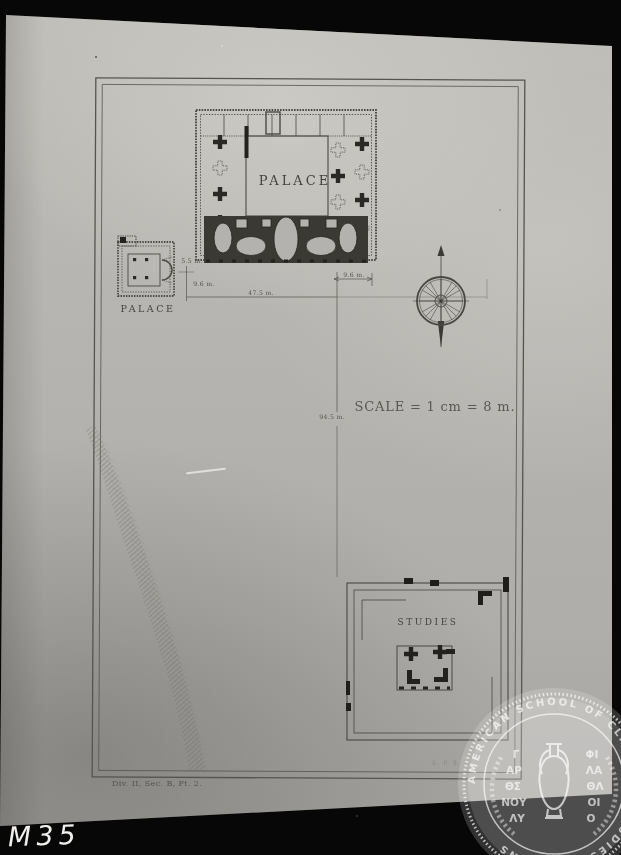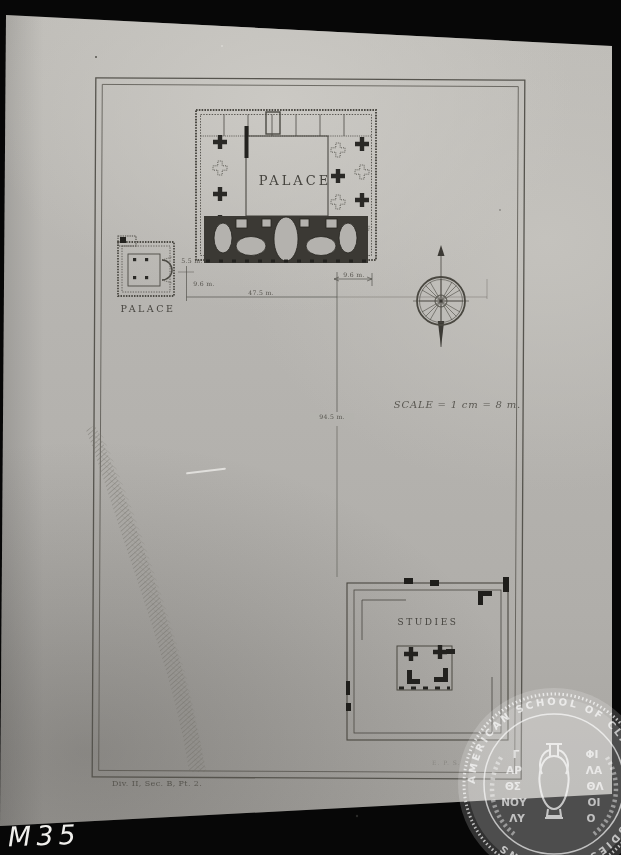--- a/index.html
+++ b/index.html
@@ -13,22 +13,22 @@
       radial-gradient(520px 420px at 88% 28%, #c4c2bd 0%, rgba(196,194,189,0) 60%),
       radial-gradient(740px 520px at 14% 88%, rgba(50,48,45,.28) 0%, rgba(50,48,45,0) 60%),
       linear-gradient(90deg, rgba(0,0,0,.14) 0%, rgba(0,0,0,0) 7%),
       linear-gradient(180deg, #c0beb9 0%, #b6b4b0 38%, #b0aeaa 72%, #a5a39f 100%);
   }
   svg{position:absolute;left:0;top:0;}
   .lbl{position:absolute;color:#45433e;letter-spacing:3px;text-align:center;}
   .dim{position:absolute;color:#55534d;font-size:6.2px;letter-spacing:.3px;text-align:center;}
   .title{position:absolute;left:349px;top:372px;width:172px;text-align:center;
          font-size:13.5px;font-weight:bold;letter-spacing:2.5px;color:#47453f;}
-  .scalenote{position:absolute;left:349px;top:399px;width:172px;text-align:right;
-         font-size:10px;letter-spacing:.8px;color:#5a5852;font-style:italic;}
+  .scalenote{position:absolute;left:349px;top:399px;width:172px;text-align:center;
+         font-size:13px;letter-spacing:.8px;color:#5a5852;}
   .plateref{position:absolute;left:112px;top:779px;font-size:8px;letter-spacing:.4px;color:#57554f;}
   .credit{position:absolute;left:432px;top:759px;font-size:6px;letter-spacing:1px;color:#6a6862;opacity:.45;}
   .m35{position:absolute;left:8px;top:820px;font-family:"DejaVu Sans",sans-serif;font-style:italic;
        font-size:27px;letter-spacing:5px;color:#f0efec;transform:rotate(-2deg);}
   .scratch{position:absolute;left:186px;top:470px;width:40px;height:2px;background:#e9e8e4;
        transform:rotate(-7deg);opacity:.85;border-radius:1px;}
 </style>
 </head>
 <body>
 

